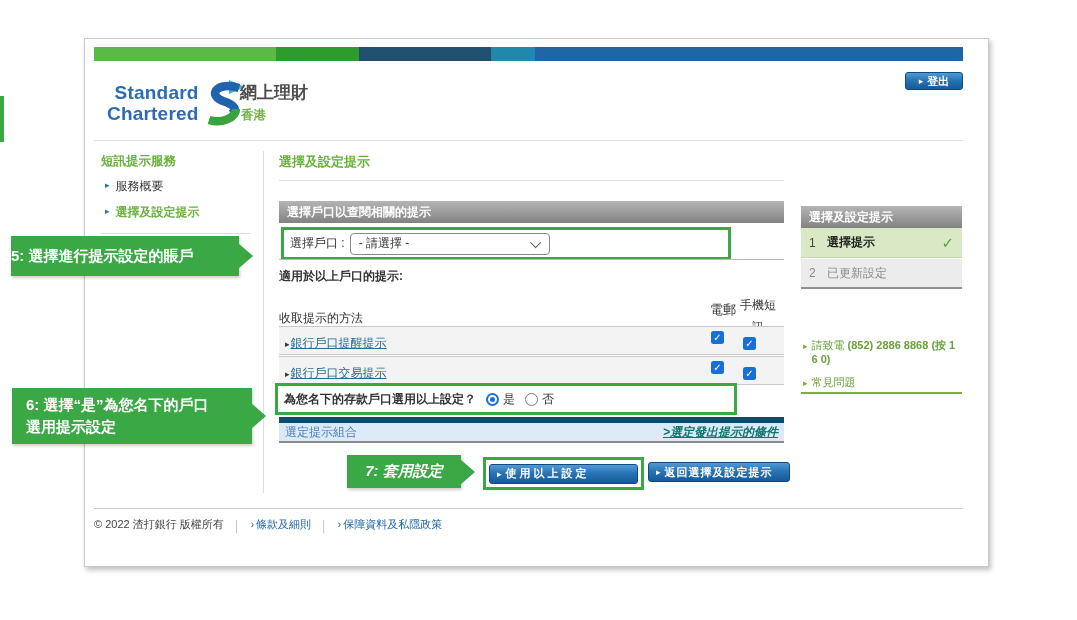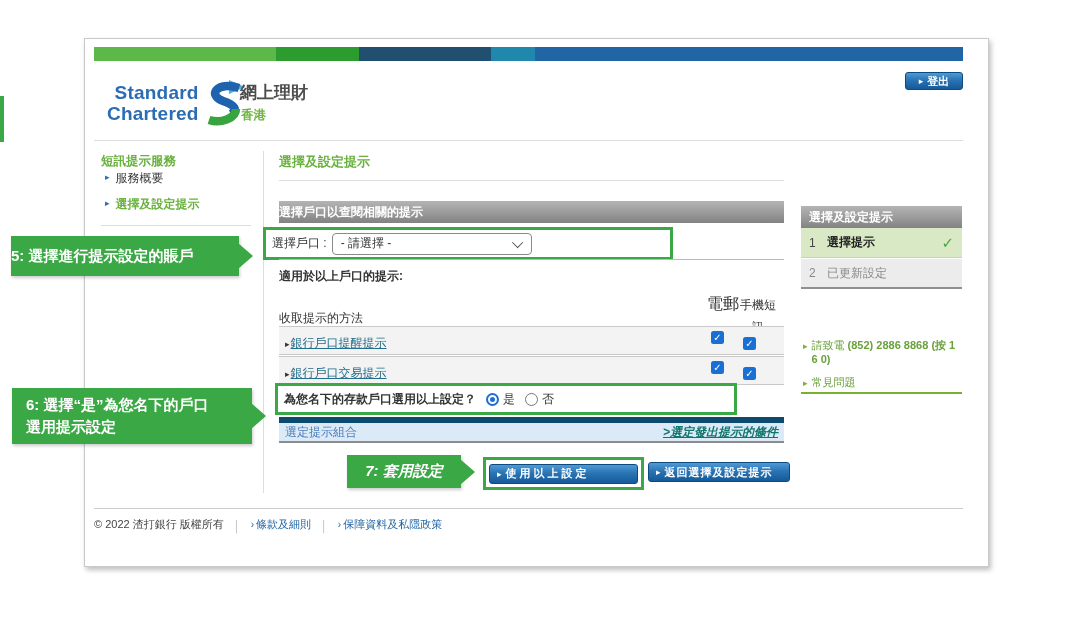--- a/index.html
+++ b/index.html
@@ -31,47 +31,47 @@
   .logo { position:absolute; left:22px; top:40px; display:flex; align-items:center; }
   .logo-text { text-align:right; color:#2c6cb4; font-size:19px; line-height:21px; font-weight:600;
                letter-spacing:.2px; }
   .logo-mark { margin-left:6px; }
   .app-title { position:absolute; left:155px; top:42px; font-size:17px; font-weight:bold; color:#4d4d4d; }
   .app-region { position:absolute; left:156px; top:68px; font-size:12.5px; font-weight:bold; color:#6db33f; }
   .header-rule { position:absolute; left:9px; top:101px; width:869px; height:1px; background:#ddd; }
 
   
   .leftnav { position:absolute; left:16px; top:114px; width:158px; font-size:12px; }
-  .leftnav-heading { color:#67b13c; font-weight:bold; font-size:12.5px; margin-bottom:0; }
+  .leftnav-heading { color:#67b13c; font-weight:bold; font-size:12.5px; margin-bottom:8px; }
   .nav-item { display:flex; align-items:flex-start; margin-bottom:9px; cursor:pointer; }
   .nav-item .bullet { color:#2c6cb4; font-size:9px; margin:2px 6px 0 4px; }
   .nav-item .lbl { color:#3a3a3a; }
   .nav-item.active .lbl { color:#67b13c; font-weight:bold; }
   .nav-rule { width:150px; height:1px; background:#ddd; margin:12px 0 11px 0; }
   .vsep { position:absolute; left:178px; top:112px; width:1px; height:342px; background:#ddd; }
 
   
   .main-title { position:absolute; left:194px; top:114px; color:#67b13c; font-weight:bold; font-size:13px; }
   .main-rule { position:absolute; left:194px; top:141px; width:505px; height:1px; background:#ddd; }
   .panel-hd { position:absolute; left:194px; top:162px; width:505px; height:22px;
               background:linear-gradient(#b4b4b4,#9c9c9c 50%,#828282); color:#fff; font-weight:bold;
-              font-size:12px; line-height:22px; }
+              font-size:12px; line-height:22px; padding-left:8px; }
   .hl-box { border:3px solid #3aa845; background:#fff; position:absolute; }
-  .select-row { left:178px; top:188px; width:410px; height:33px; display:flex; align-items:center;
+  .select-row { left:196px; top:188px; width:450px; height:33px; display:flex; align-items:center;
                 padding-left:6px; font-size:12px; color:#333; }
   .select-box { margin-left:5px; width:200px; height:22px; border:1px solid #8a8a8a; border-radius:4px;
                 display:flex; align-items:center; justify-content:space-between; padding:0 8px;
                 font-size:12px; color:#333; background:#fff; cursor:pointer; }
   .chev { width:8px; height:8px; border-left:1.5px solid #555; border-bottom:1.5px solid #555;
           transform:rotate(-45deg) translateY(-2px); }
   .select-bottomline { position:absolute; left:194px; top:220px; width:505px; height:1px; background:#bbb; }
 
   .sub-title { position:absolute; left:194px; top:229px; font-size:12px; font-weight:bold; color:#333; }
   .method-label { position:absolute; left:194px; top:271px; font-size:12px; color:#333; }
-  .col-email { position:absolute; left:612px; top:255px; width:52px; text-align:center; font-size:16px; color:#333; }
+  .col-email { position:absolute; left:612px; top:262px; width:52px; text-align:center; font-size:13px; color:#333; }
   .col-sms { position:absolute; left:653px; top:255px; width:40px; text-align:center; font-size:12px;
              color:#333; line-height:22px; }
 
   .alert-row { position:absolute; left:194px; width:505px; height:29px; background:#f3f3f3;
                border-top:1px solid #c9c9c9; border-bottom:1px solid #c9c9c9; }
   .row1 { top:287px; } .row2 { top:317px; }
   .alert-link { position:absolute; left:6px; top:8px; display:flex; align-items:center; font-size:12px; cursor:pointer; }
   .alert-link .arr { color:#333; font-size:9px; margin-right:1px; }
   .alert-link .lbl { color:#256f8e; text-decoration:underline; }
   .cbx { position:absolute; width:13px; height:13px; background:#1a6fd4; border-radius:2.5px;

